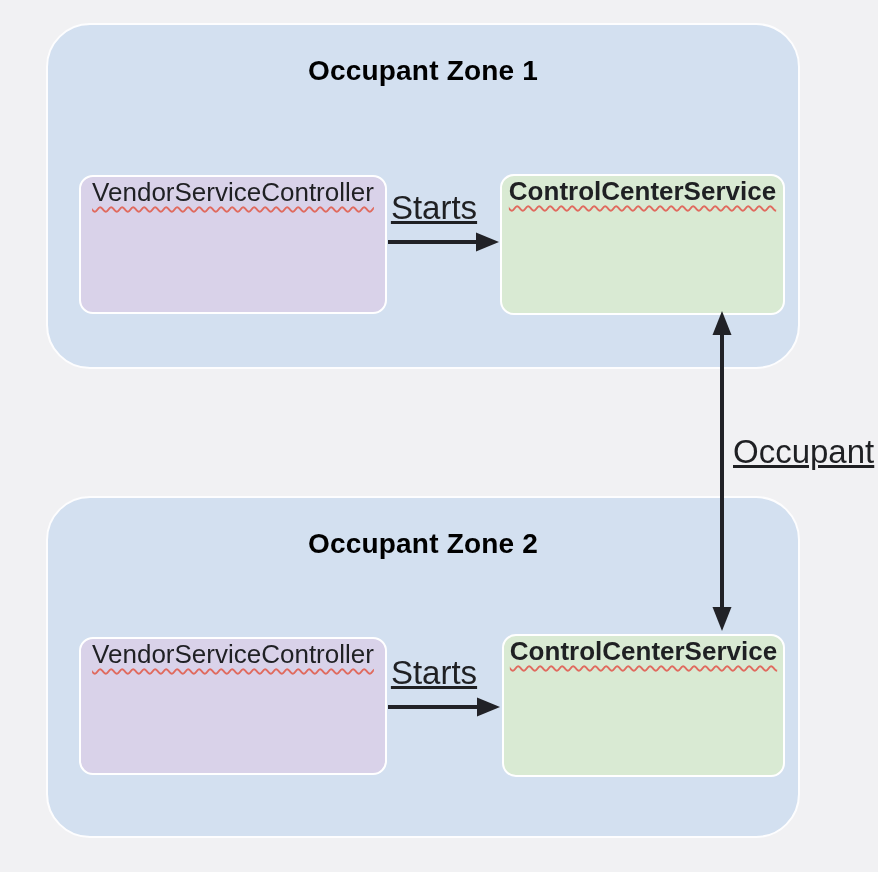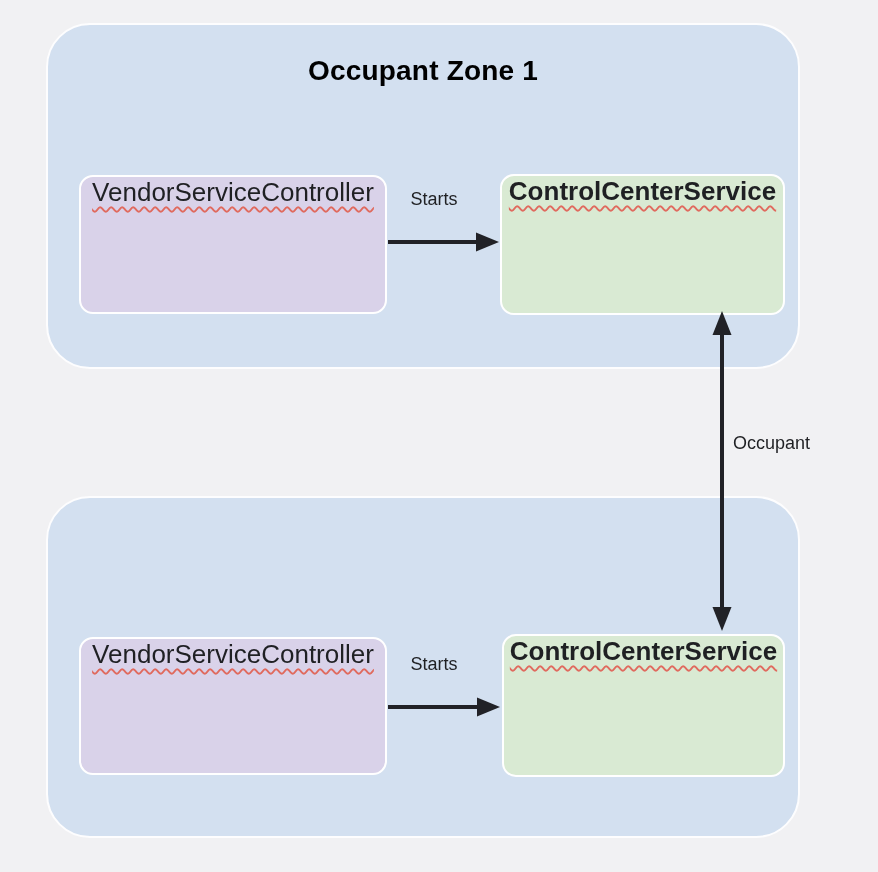--- a/index.html
+++ b/index.html
@@ -69,23 +69,24 @@
   }
   .misspelled {
     text-decoration-line: underline;
     text-decoration-style: wavy;
     text-decoration-color: var(--squiggle);
     text-decoration-thickness: 1.5px;
     text-underline-offset: 5px;
   }
   .edge-label {
     position: absolute;
-    font-size: 18px;
+    font-size: 33px;
     color: var(--text);
     white-space: nowrap;
+    text-decoration: underline;
   }
   .starts-label {
     left: 330px;
     width: 112px;
     text-align: center;
   }
   .zone-1 .starts-label { top: 164px; }
   .zone-2 .starts-label { top: 156px; }
   .connect-label { left: 733px; top: 433px; }
   .arrows {
@@ -112,20 +113,21 @@
     </div>
 
     <div class="node node-control">
       <span class="node-label misspelled">ControlCenterService</span>
     </div>
 
     <div class="edge-label starts-label">Starts</div>
   </section>
 
   <section class="zone zone-2">
+    <h2 class="zone-title">Occupant Zone 2</h2>
 
     <div class="node node-vendor">
       <span class="node-label misspelled">VendorServiceController</span>
     </div>
 
     <div class="node node-control">
       <span class="node-label misspelled">ControlCenterService</span>
     </div>
 
     <div class="edge-label starts-label">Starts</div>

